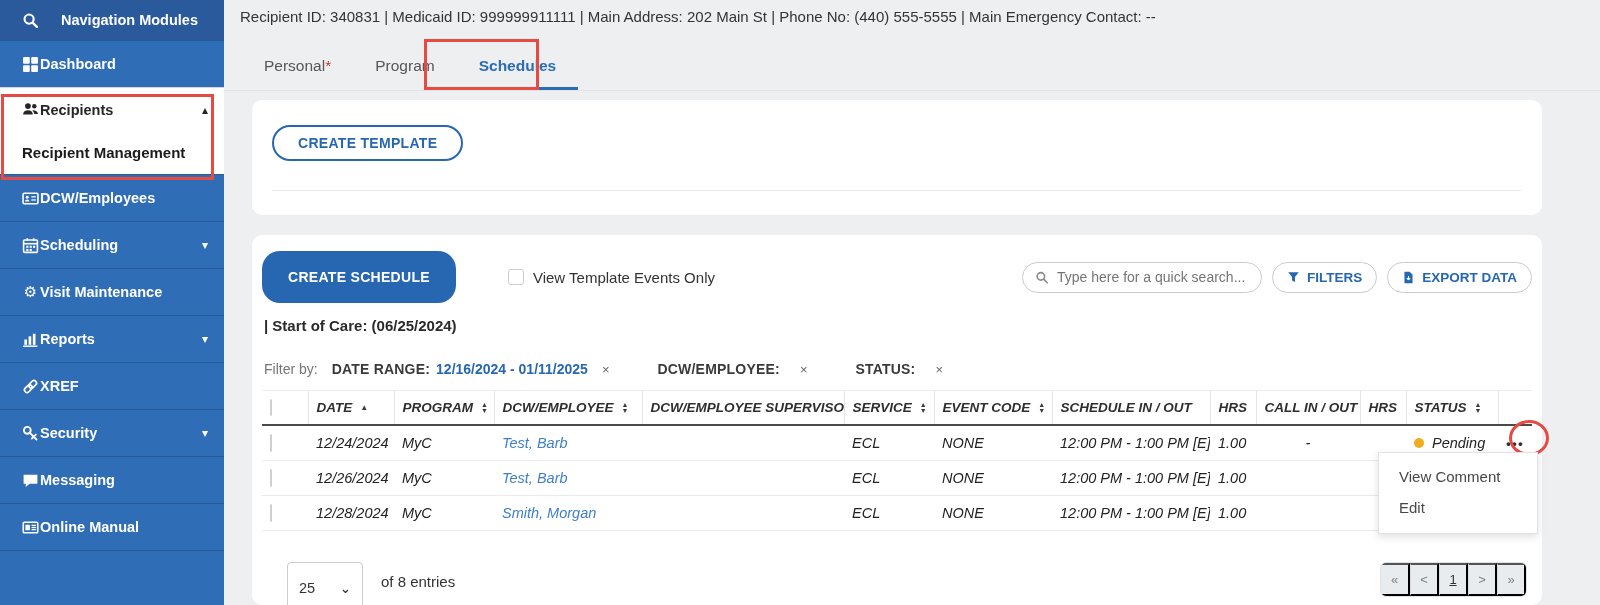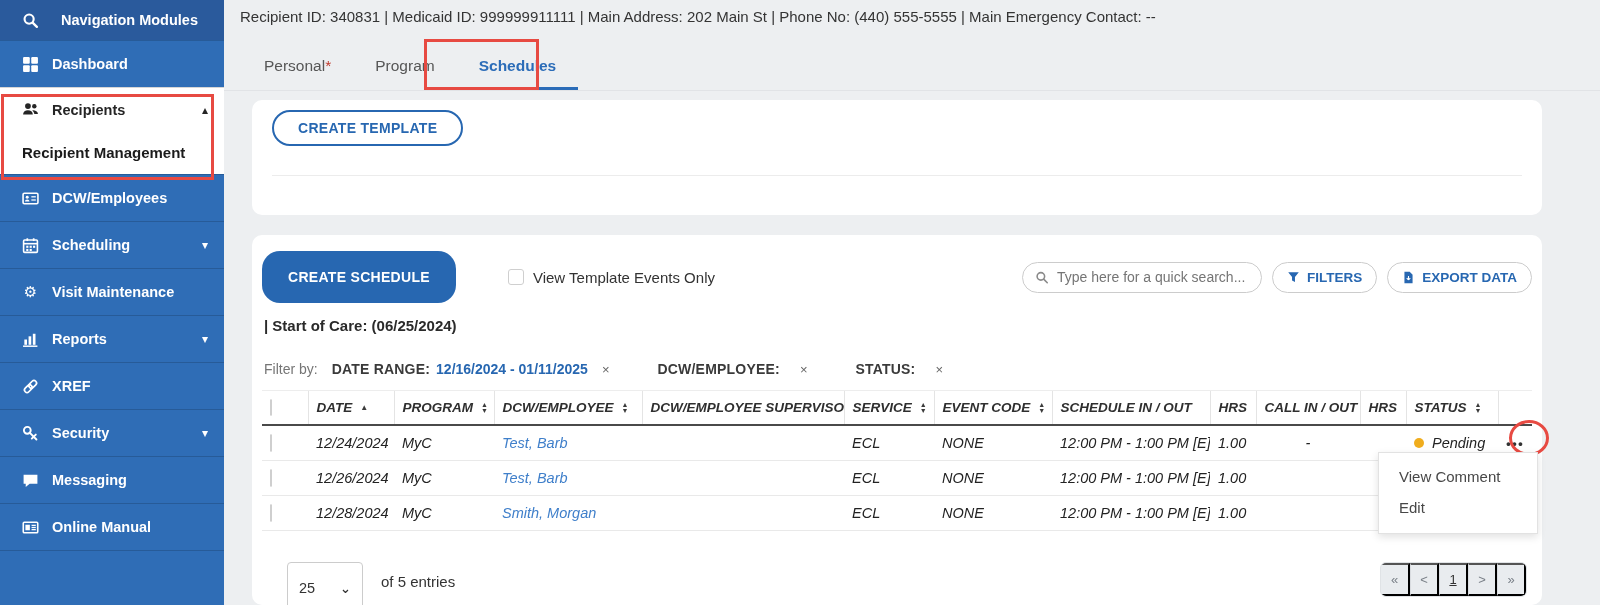--- a/index.html
+++ b/index.html
@@ -3,39 +3,39 @@
 <meta charset="utf-8">
 <style>
   * { margin:0; padding:0; box-sizing:border-box; }
   html,body { width:1600px; height:605px; }
   body { font-family:"Liberation Sans","DejaVu Sans",sans-serif; overflow:hidden; }
   .screen { position:relative; width:1600px; height:605px; display:flex; background:#edeff1; overflow:hidden; }
 
   
   .sidebar { width:224px; flex-shrink:0; background:#2f6db6; color:#fff; display:flex; flex-direction:column; }
   .nav-search { height:40px; background:#2a5a9c; display:flex; align-items:center; gap:22px; padding:0 14px 0 22px; font-weight:bold; font-size:14.5px; cursor:pointer; }
-  .side-item { height:47px; display:flex; align-items:center; gap:13px; padding:0 16px 0 22px; font-weight:600; font-size:14.5px; border-top:1px solid rgba(0,0,0,.16); cursor:pointer; }
+  .side-item { height:47px; display:flex; align-items:center; gap:1px; padding:0 16px 0 22px; font-weight:600; font-size:14.5px; border-top:1px solid rgba(0,0,0,.16); cursor:pointer; }
   .side-item .caret { margin-left:auto; font-size:12px; }
   .side-group { background:#fff; color:#252525; border-top:1px solid rgba(0,0,0,.16); }
   .side-group .side-item { border-top:none; height:43px; color:#252525; }
   .side-subitem { height:43px; display:flex; align-items:center; padding:0 16px 0 22px; font-weight:bold; font-size:15px; color:#1b1b1b; cursor:pointer; }
   .sicon { width:17px; height:17px; display:inline-flex; align-items:center; justify-content:center; flex-shrink:0; }
   .sicon svg { width:17px; height:17px; }
   .uicon { font-family:"DejaVu Sans",sans-serif; font-size:15px; line-height:1; }
 
   
   .main { flex:1; display:flex; flex-direction:column; }
   .info-bar { height:32px; display:flex; align-items:center; padding:0 16px; font-size:15px; color:#343434; }
   .tab-bar { height:59px; display:flex; align-items:flex-end; padding-left:18px; border-bottom:1px solid #e1e3e6; }
   .tab { padding:0 22px 15px; font-size:15.5px; color:#565656; cursor:pointer; }
   .tab .req { color:#c0392b; }
   .tab.active { color:#2b6cb8; font-weight:bold; border-bottom:3px solid #2b6cb8; padding-bottom:12px; }
   .content { flex:1; padding:9px 58px 0 28px; }
   .card { background:#fff; border-radius:10px; }
-  .card1 { height:115px; padding:10px 20px 0; margin-bottom:20px; }
+  .card1 { height:115px; padding:25px 20px 0; margin-bottom:20px; }
   .card1 hr { border:none; border-top:1px solid #ececec; margin-top:29px; }
   .card2 { height:370px; padding:16px 10px 0; }
 
   .btn-outline { display:inline-flex; align-items:center; border:2px solid #2767b1; color:#2767b1; background:#fff; border-radius:18px; font-weight:bold; font-size:14px; letter-spacing:.3px; padding:8px 24px; cursor:pointer; font-family:inherit; }
   .btn-solid { display:inline-flex; align-items:center; border:none; color:#fff; background:#2767b1; border-radius:18px; font-weight:bold; font-size:14px; letter-spacing:.3px; padding:18px 26px; cursor:pointer; font-family:inherit; }
 
   .toolbar { display:flex; align-items:center; }
   .chk-wrap { display:flex; align-items:center; gap:9px; margin-left:52px; font-size:15px; color:#333; cursor:pointer; }
   .cb { width:16px; height:16px; border:1.5px solid #cfcfcf; border-radius:3px; background:#fff; }
   .toolbar-right { margin-left:auto; display:flex; align-items:center; gap:10px; }
@@ -453,21 +453,21 @@
               <td></td>
             </tr>
           </tbody>
         </table>
 
         <div class="pager-row">
           <div class="page-size">
             <span>25</span>
             <span class="chev">⌄</span>
           </div>
-          <div class="entries">of 5 entries</div>
+          <div class="entries">of 8 entries</div>
           <div class="pager">
             <button class="pbtn">«</button>
             <button class="pbtn">&lt;</button>
             <button class="pbtn current">1</button>
             <button class="pbtn">&gt;</button>
             <button class="pbtn">»</button>
           </div>
         </div>
       </div>
     </div>

